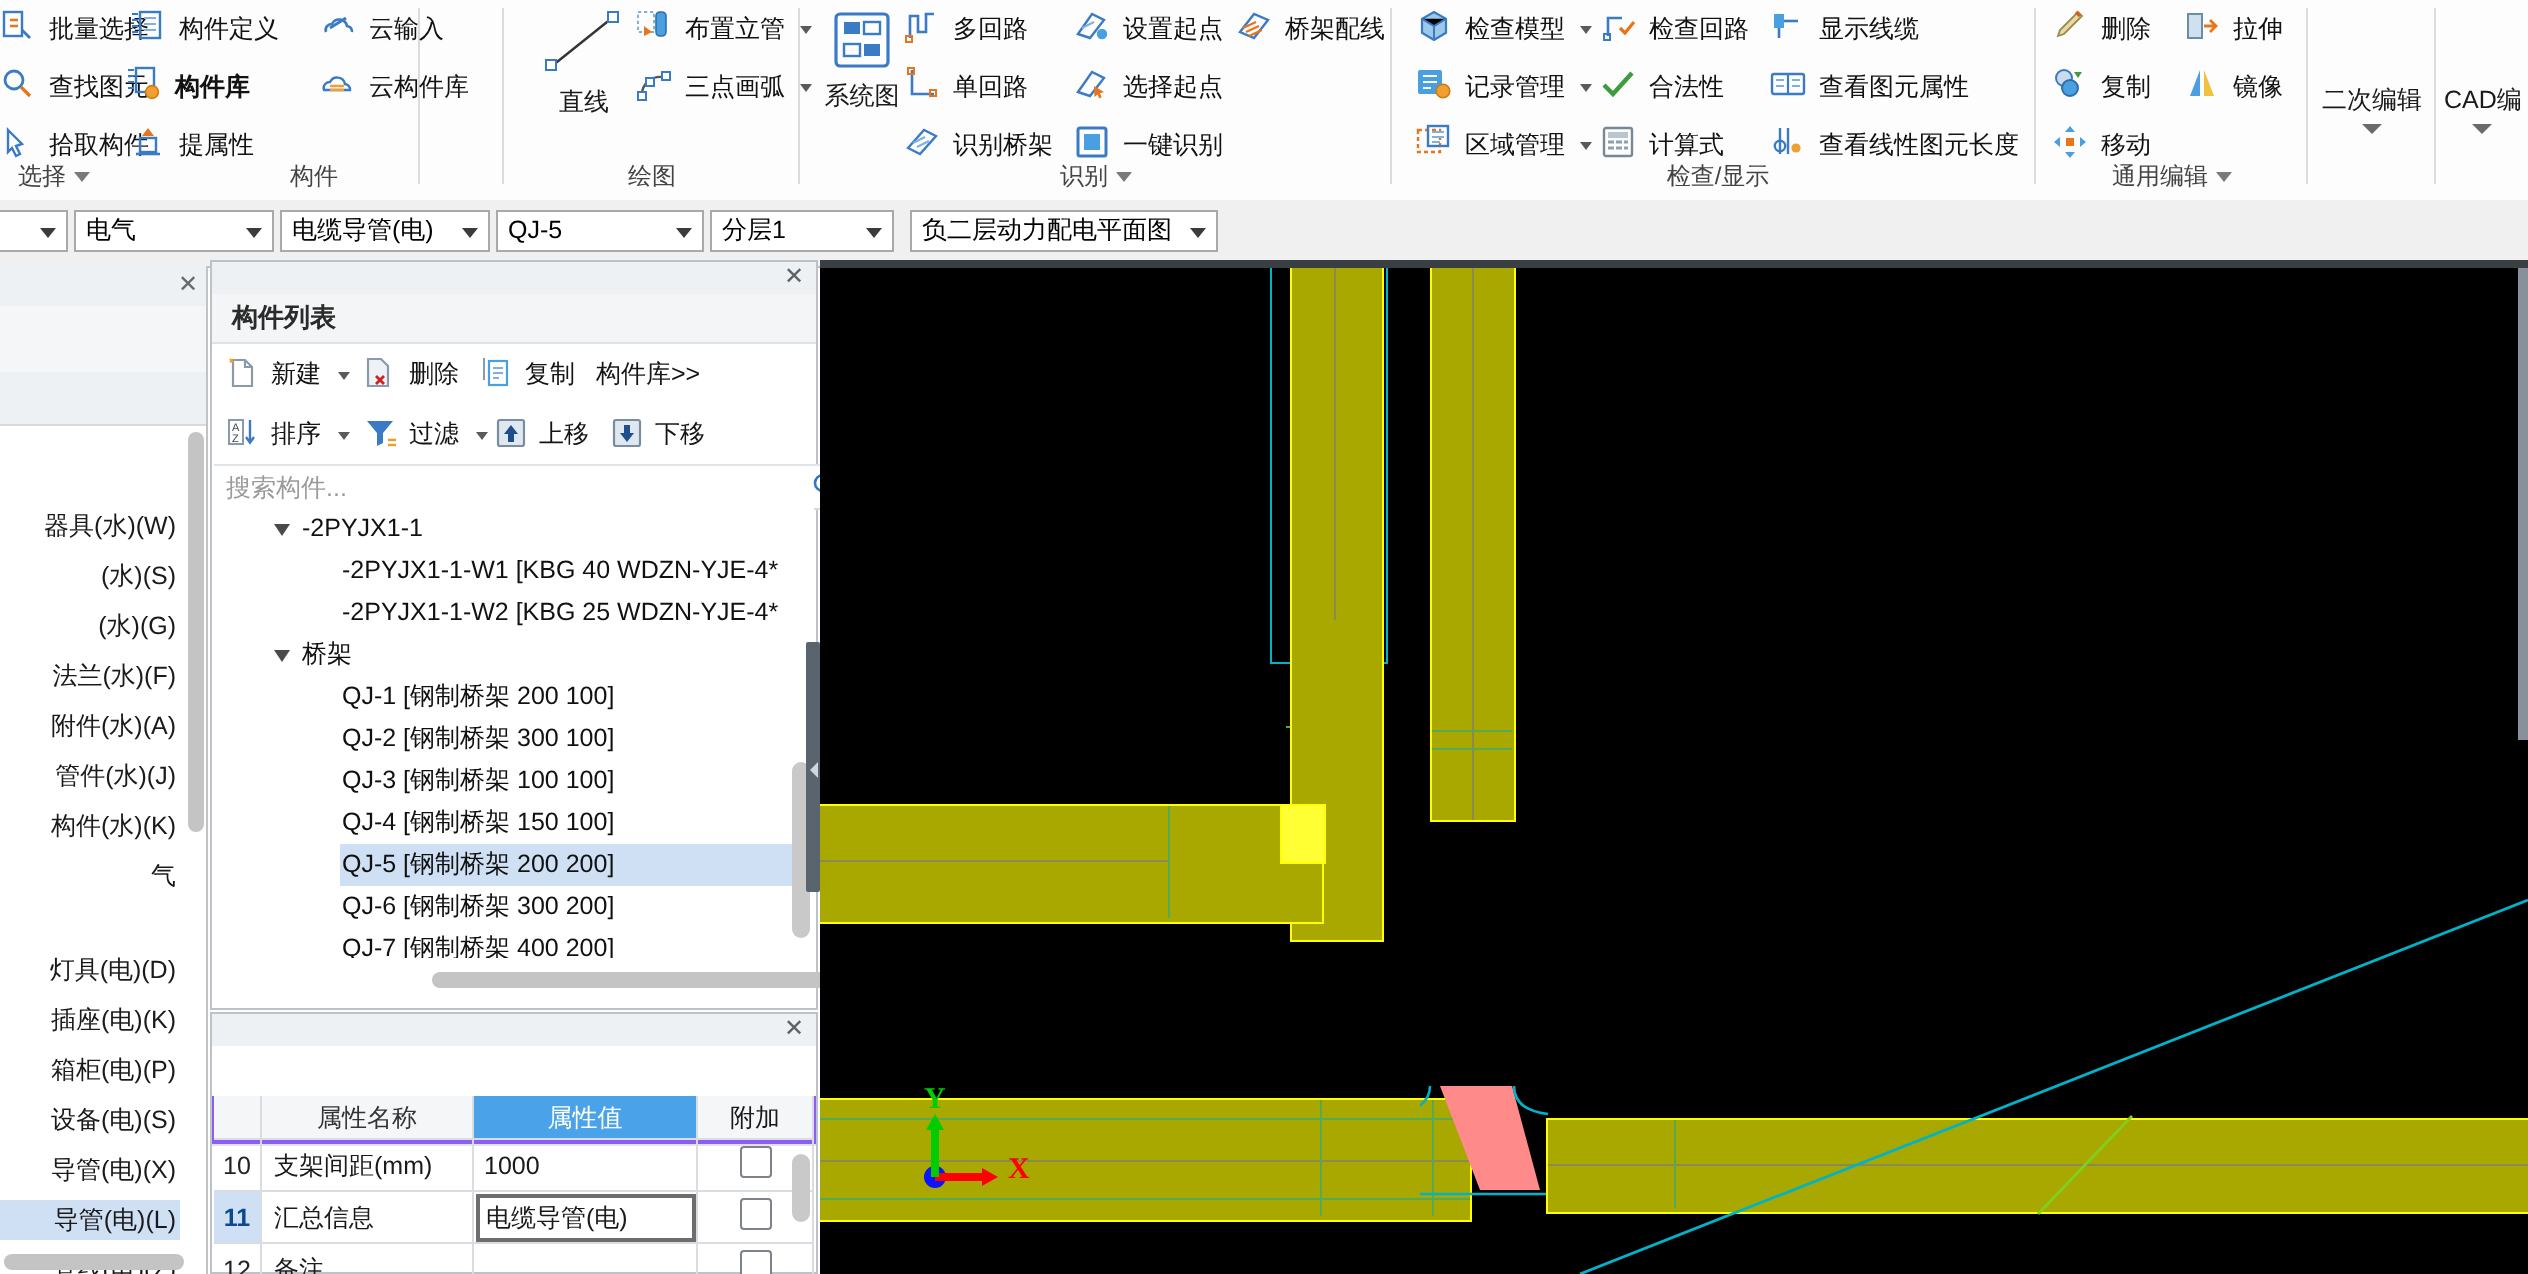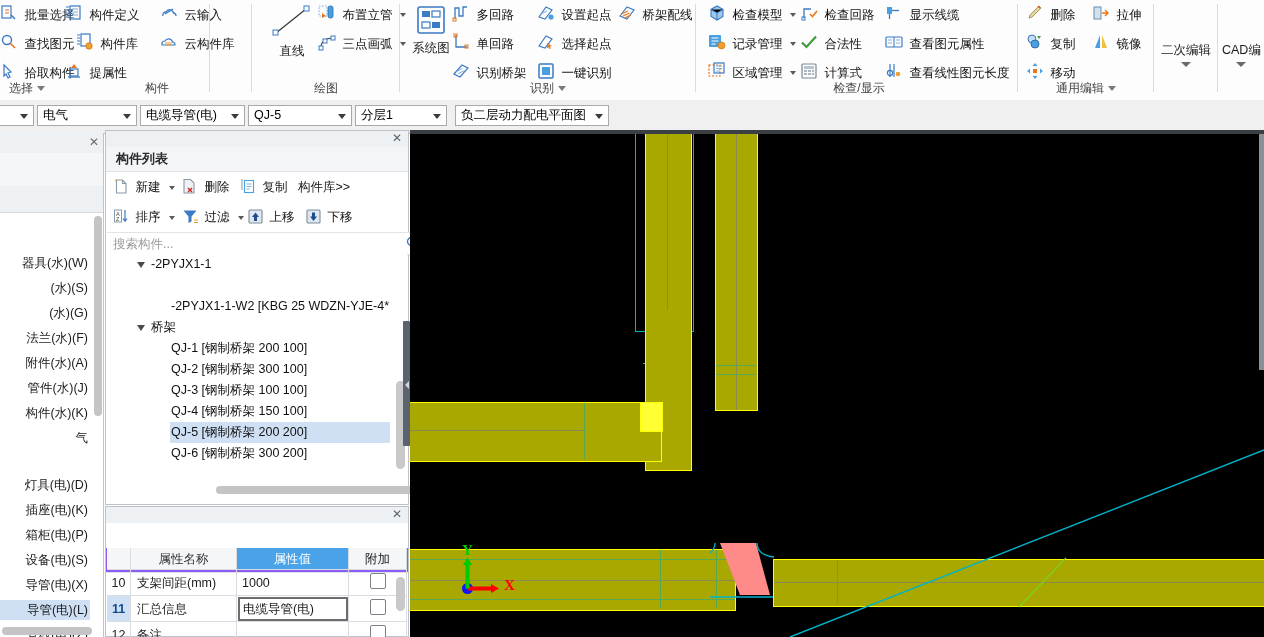--- a/index.html
+++ b/index.html
@@ -167,21 +167,21 @@
 
     <div class="rgroup" style="left:62px;width:190px;">
       <div class="ritem" style="left:3px;top:1px;">
         <span class="ico"><svg width="18" height="18" viewBox="0 0 18 18">
               <rect x="5" y="2" width="10" height="13" fill="none" stroke="#3b7ac4" stroke-width="1.2"></rect>
               <path d="M1 3h3M1 6h3M1 9h3M1 12h3" stroke="#3b7ac4" stroke-width="1.1"></path>
               <path d="M7 5h6M7 8h6M7 11h6" stroke="#7fb0e0" stroke-width="1"></path>
             </svg></span>
         <span class="lbl">构件定义</span>
       </div>
-      <div class="ritem" style="left:14px;top:30px;">
+      <div class="ritem" style="left:1px;top:30px;font-weight:bold;">
         <span class="ico"><svg width="18" height="18" viewBox="0 0 18 18">
               <rect x="5" y="1" width="9" height="12" fill="none" stroke="#3b7ac4" stroke-width="1.2"></rect>
               <path d="M1 2h3M1 5h3M1 8h3M1 11h3" stroke="#3b7ac4" stroke-width="1.1"></path>
               <circle cx="13" cy="13" r="3.2" fill="#f0a030" stroke="#d07a10" stroke-width="0.8"></circle>
             </svg></span>
         <span class="lbl">构件库</span>
       </div>
       <div class="ritem" style="left:3px;top:59px;">
         <span class="ico"><svg width="18" height="18" viewBox="0 0 18 18">
               <path d="M9 2l3 4H6z" fill="#e8751a"></path>
@@ -593,44 +593,50 @@
             <path d="M8.6 8.6L13 13" stroke="#2d78c8" stroke-width="1.4"></path>
           </svg>
       </span>
     </div>
 
     <div class="cl-tree">
       <div class="tnode" style="left:0;top:0;width:298px;">
         <span class="tarrow open" style="left:30px;"></span>
         <span style="position:absolute;left:44px;">-2PYJX1-1</span>
       </div>
+      <div class="tnode" style="left:0;top:21px;width:298px;">
+        <span style="position:absolute;left:64px;">-2PYJX1-1-W1 [KBG 40 WDZN-YJE-4*</span>
+      </div>
       <div class="tnode" style="left:0;top:42px;width:298px;">
         <span style="position:absolute;left:64px;">-2PYJX1-1-W2 [KBG 25 WDZN-YJE-4*</span>
       </div>
       <div class="tnode" style="left:0;top:63px;width:298px;">
         <span class="tarrow open" style="left:30px;"></span>
         <span style="position:absolute;left:44px;">桥架</span>
       </div>
       <div class="tnode" style="left:0;top:84px;width:298px;padding-left:28px;">
         <span style="position:absolute;left:64px;">QJ-1 [钢制桥架 200 100]</span>
       </div>
       <div class="tnode" style="left:0;top:105px;width:298px;">
         <span style="position:absolute;left:64px;">QJ-2 [钢制桥架 300 100]</span>
       </div>
       <div class="tnode" style="left:0;top:126px;width:298px;">
         <span style="position:absolute;left:64px;">QJ-3 [钢制桥架 100 100]</span>
       </div>
       <div class="tnode" style="left:0;top:147px;width:298px;">
         <span style="position:absolute;left:64px;">QJ-4 [钢制桥架 150 100]</span>
       </div>
-      <div class="tnode sel" style="left:63px;top:168px;width:220px;">
+      <div class="tnode sel" style="left:63px;top:168px;width:220px;padding-left:33px;">
         <span style="position:absolute;left:1px;">QJ-5 [钢制桥架 200 200]</span>
       </div>
       <div class="tnode" style="left:0;top:189px;width:298px;">
         <span style="position:absolute;left:64px;">QJ-6 [钢制桥架 300 200]</span>
+      </div>
+      <div class="tnode" style="left:0;top:210px;width:298px;">
+        <span style="position:absolute;left:64px;">QJ-7 [钢制桥架 400 200]</span>
       </div>
     </div>
     <div class="cl-vsb"></div>
     <div class="cl-hsb"></div>
   </div>
 
   <div class="prop">
     <div class="pr-titlebar">
       <span class="pr-x">✕</span>
     </div>

